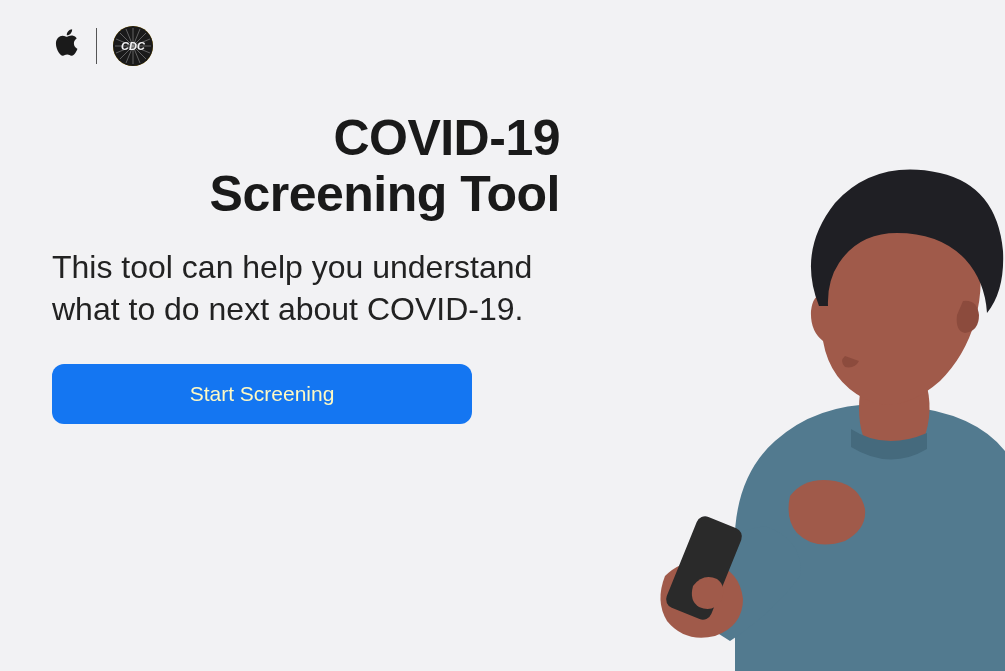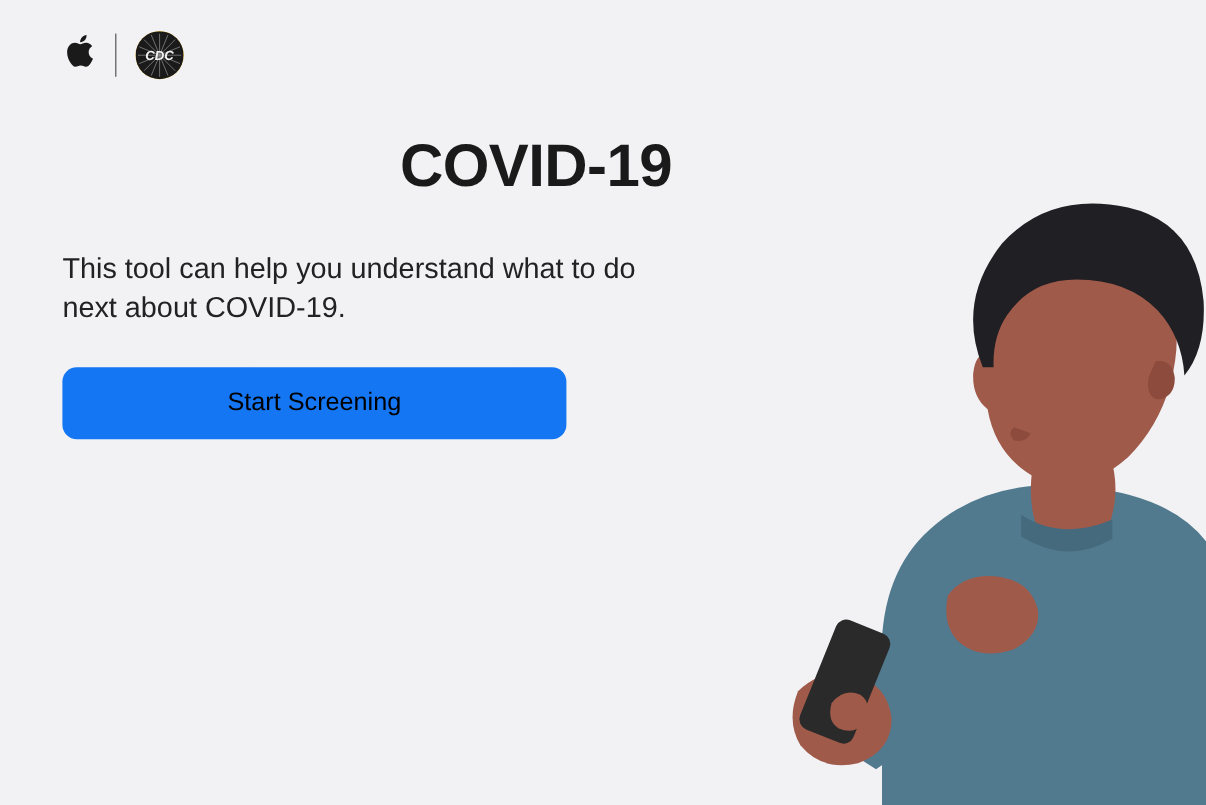--- a/index.html
+++ b/index.html
@@ -31,31 +31,31 @@
     }
     .title {
       font-size: 50px;
       font-weight: 600;
       line-height: 1.12;
       color: #1a1a1a;
       letter-spacing: -0.5px;
       text-align: right;
     }
     .desc {
-      margin-top: 43px;
-      font-size: 24px;
+      margin-top: 24px;
+      font-size: 32px;
       line-height: 1.32;
       color: #222;
       font-weight: 400;
     }
     .desc p + p { margin-top: 10px; }
     .cta {
       margin-top: 34px;
       background: #1476f2;
-      color: #000000;
+      color: #fef9c3;
       border: none;
       border-radius: 12px;
       font-size: 21px;
       font-weight: 400;
       padding: 18px 0;
       width: 420px;
       cursor: pointer;
       text-align: center;
     }
     .illustration {
@@ -90,20 +90,21 @@
         <line x1="3" y1="27" x2="37" y2="13"></line>
       </g>
       <text x="20" y="24" font-size="11" font-weight="700" fill="#f2f2f4" text-anchor="middle" font-family="Arial" font-style="italic">CDC</text>
     </svg>
   </span>
 </div>
 
 <div class="content">
   <h1 class="title">
     <span>COVID-19</span><br>
+    <span>Screening Tool</span>
   </h1>
   <div class="desc">
     <p>This tool can help you understand what to do next about COVID-19.</p>
   </div>
   <button class="cta">Start Screening</button>
 </div>
 
 <svg class="illustration" viewBox="0 0 460 540">
 
   <path fill="#527a8f" d="M 190 540 L 190 430 Q 185 350 230 310 Q 280 265 360 275 Q 430 282 460 320 L 460 540 Z"></path>

